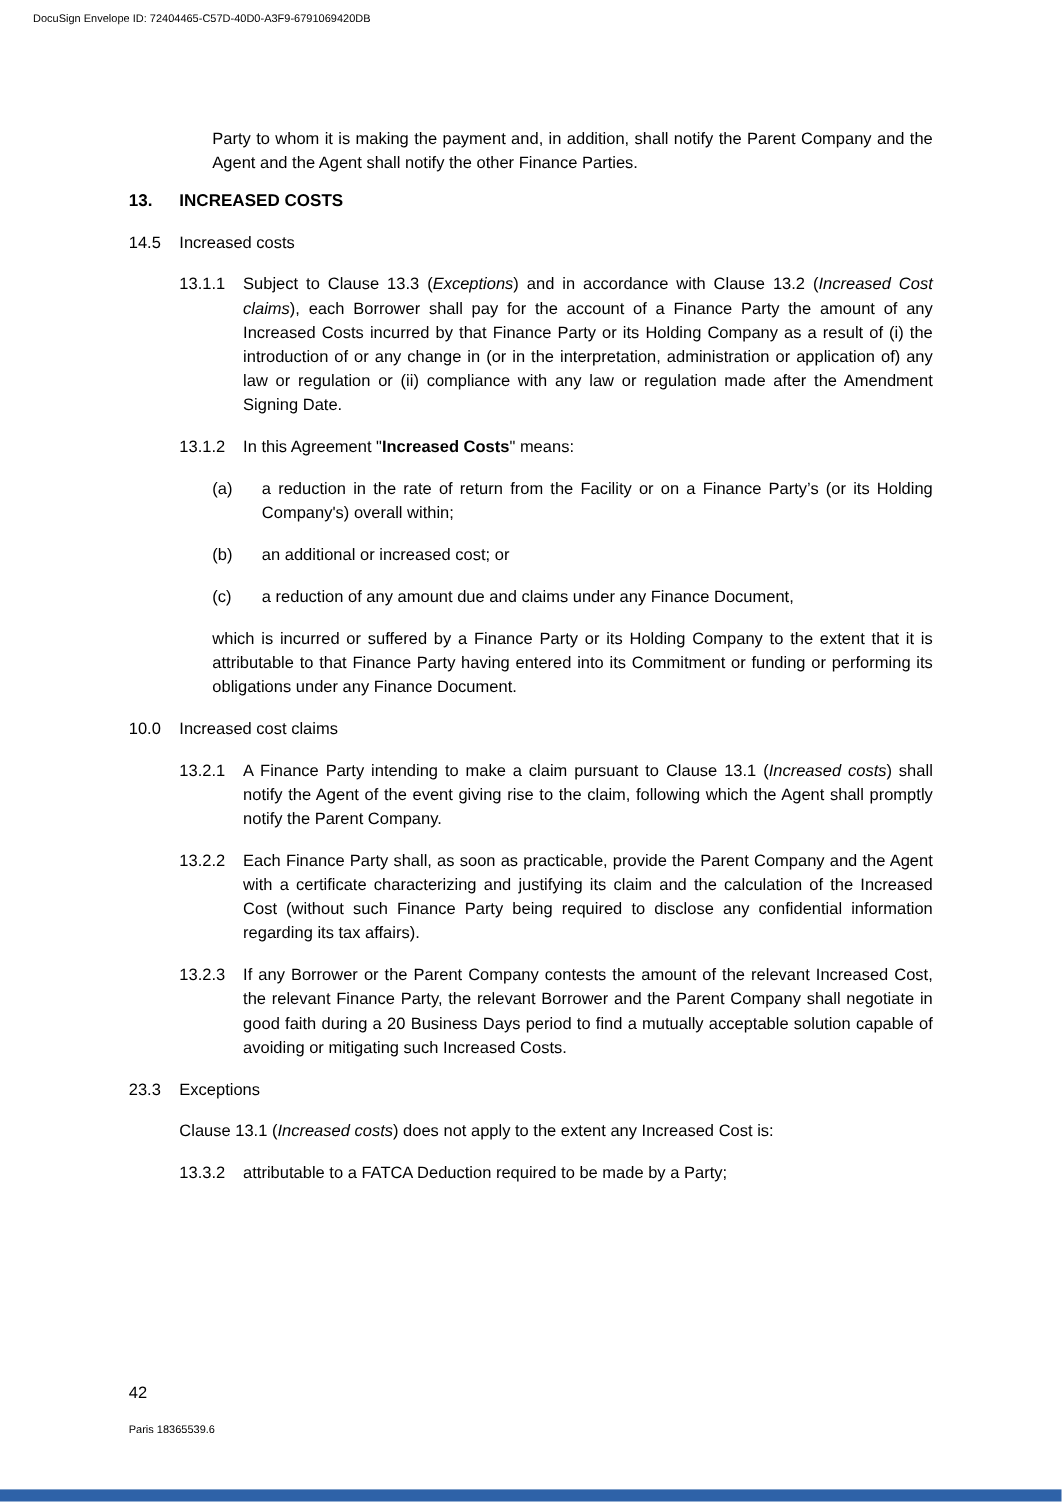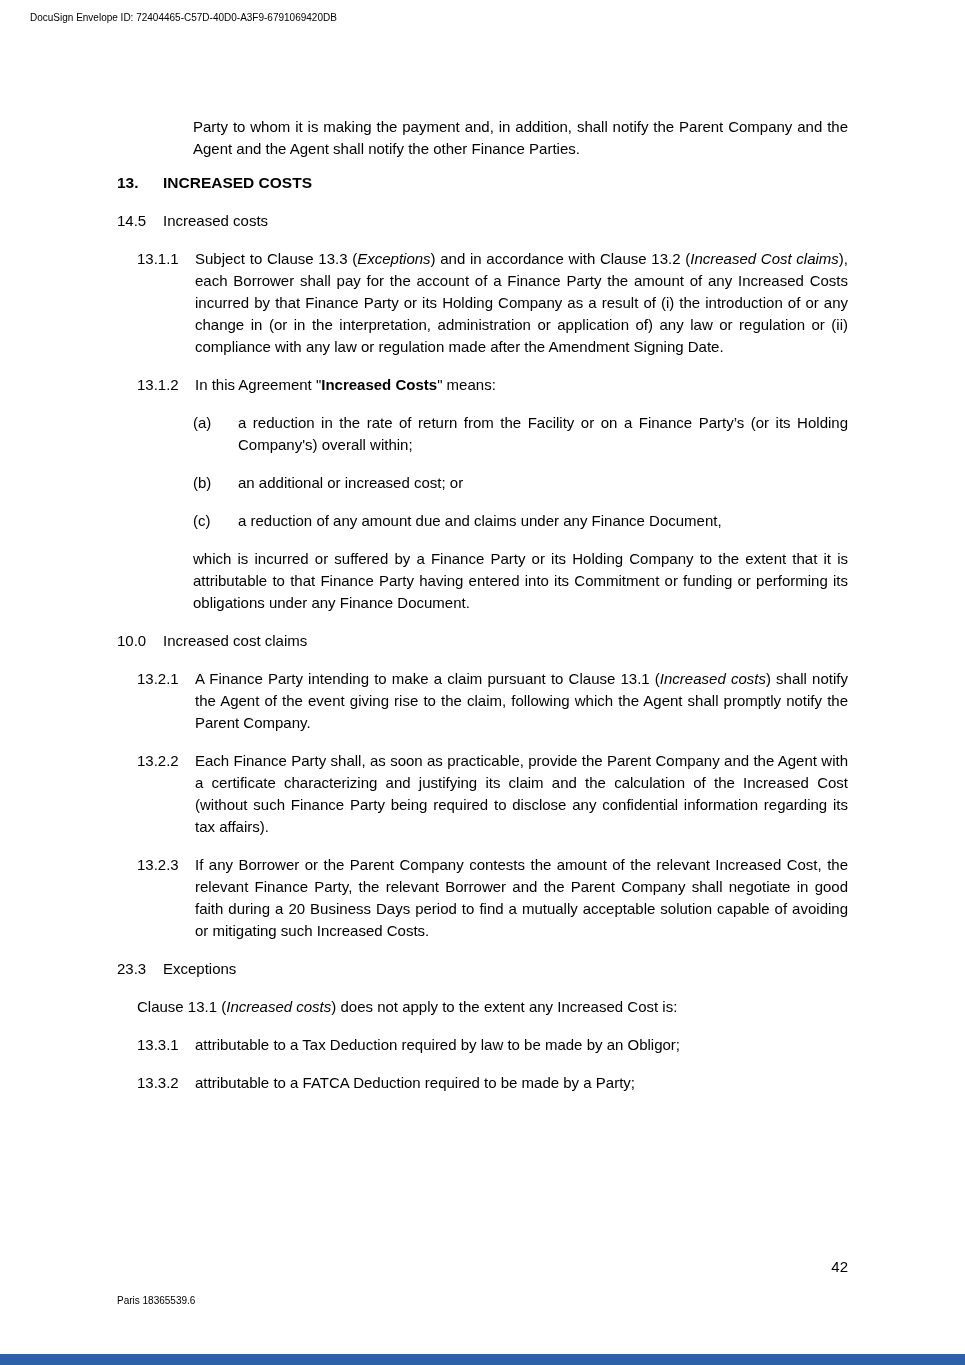--- a/index.html
+++ b/index.html
@@ -27,33 +27,33 @@
     font-size: 15px;
     line-height: 22px;
   }
   .content > * { margin-top: 16px; }
   .content > :first-child { margin-top: 0; }
   p { margin: 0; }
   .row { display: flex; align-items: flex-start; }
   .num-1 { flex: 0 0 46px; }
   .num-2 { flex: 0 0 58px; }
   .letter { flex: 0 0 45px; }
-  .ind-1 { margin-left: 20px; }
+  .ind-1 { margin-left: 46px; }
   .ind-2 { margin-left: 76px; }
   .body { flex: 1; }
   .justify { text-align: justify; }
   .h1 { font-weight: bold; font-size: 15.5px; margin-top: 12px; justify-content: space-between; }
   .it { font-style: italic; }
   .bd { font-weight: bold; }
   .page-number {
     position: absolute;
     top: 1258px;
     left: 117px;
     width: 731px;
-    text-align: right;
+    text-align: left;
     font-size: 15px;
   }
   .footer-ref {
     position: absolute;
     top: 1295px;
     left: 117px;
     font-size: 10px;
   }
   .bottom-bar {
     position: absolute;
@@ -133,24 +133,20 @@
     </div>
 
 
     <div class="row">
       <span class="num-1">23.3</span>
       <span class="body">Exceptions</span>
     </div>
 
     <p class="ind-1"><span>Clause 13.1 (</span><span class="it">Increased costs</span><span>) does not apply to the extent any Increased Cost is:</span></p>
 
-    <div class="row ind-1">
-      <span class="num-2">13.3.1</span>
-      <p class="body">attributable to a Tax Deduction required by law to be made by an Obligor;</p>
-    </div>
 
     <div class="row ind-1">
       <span class="num-2">13.3.2</span>
       <p class="body">attributable to a FATCA Deduction required to be made by a Party;</p>
     </div>
 
   </div>
 
   <div class="page-number">42</div>
   <div class="footer-ref">Paris 18365539.6</div>

